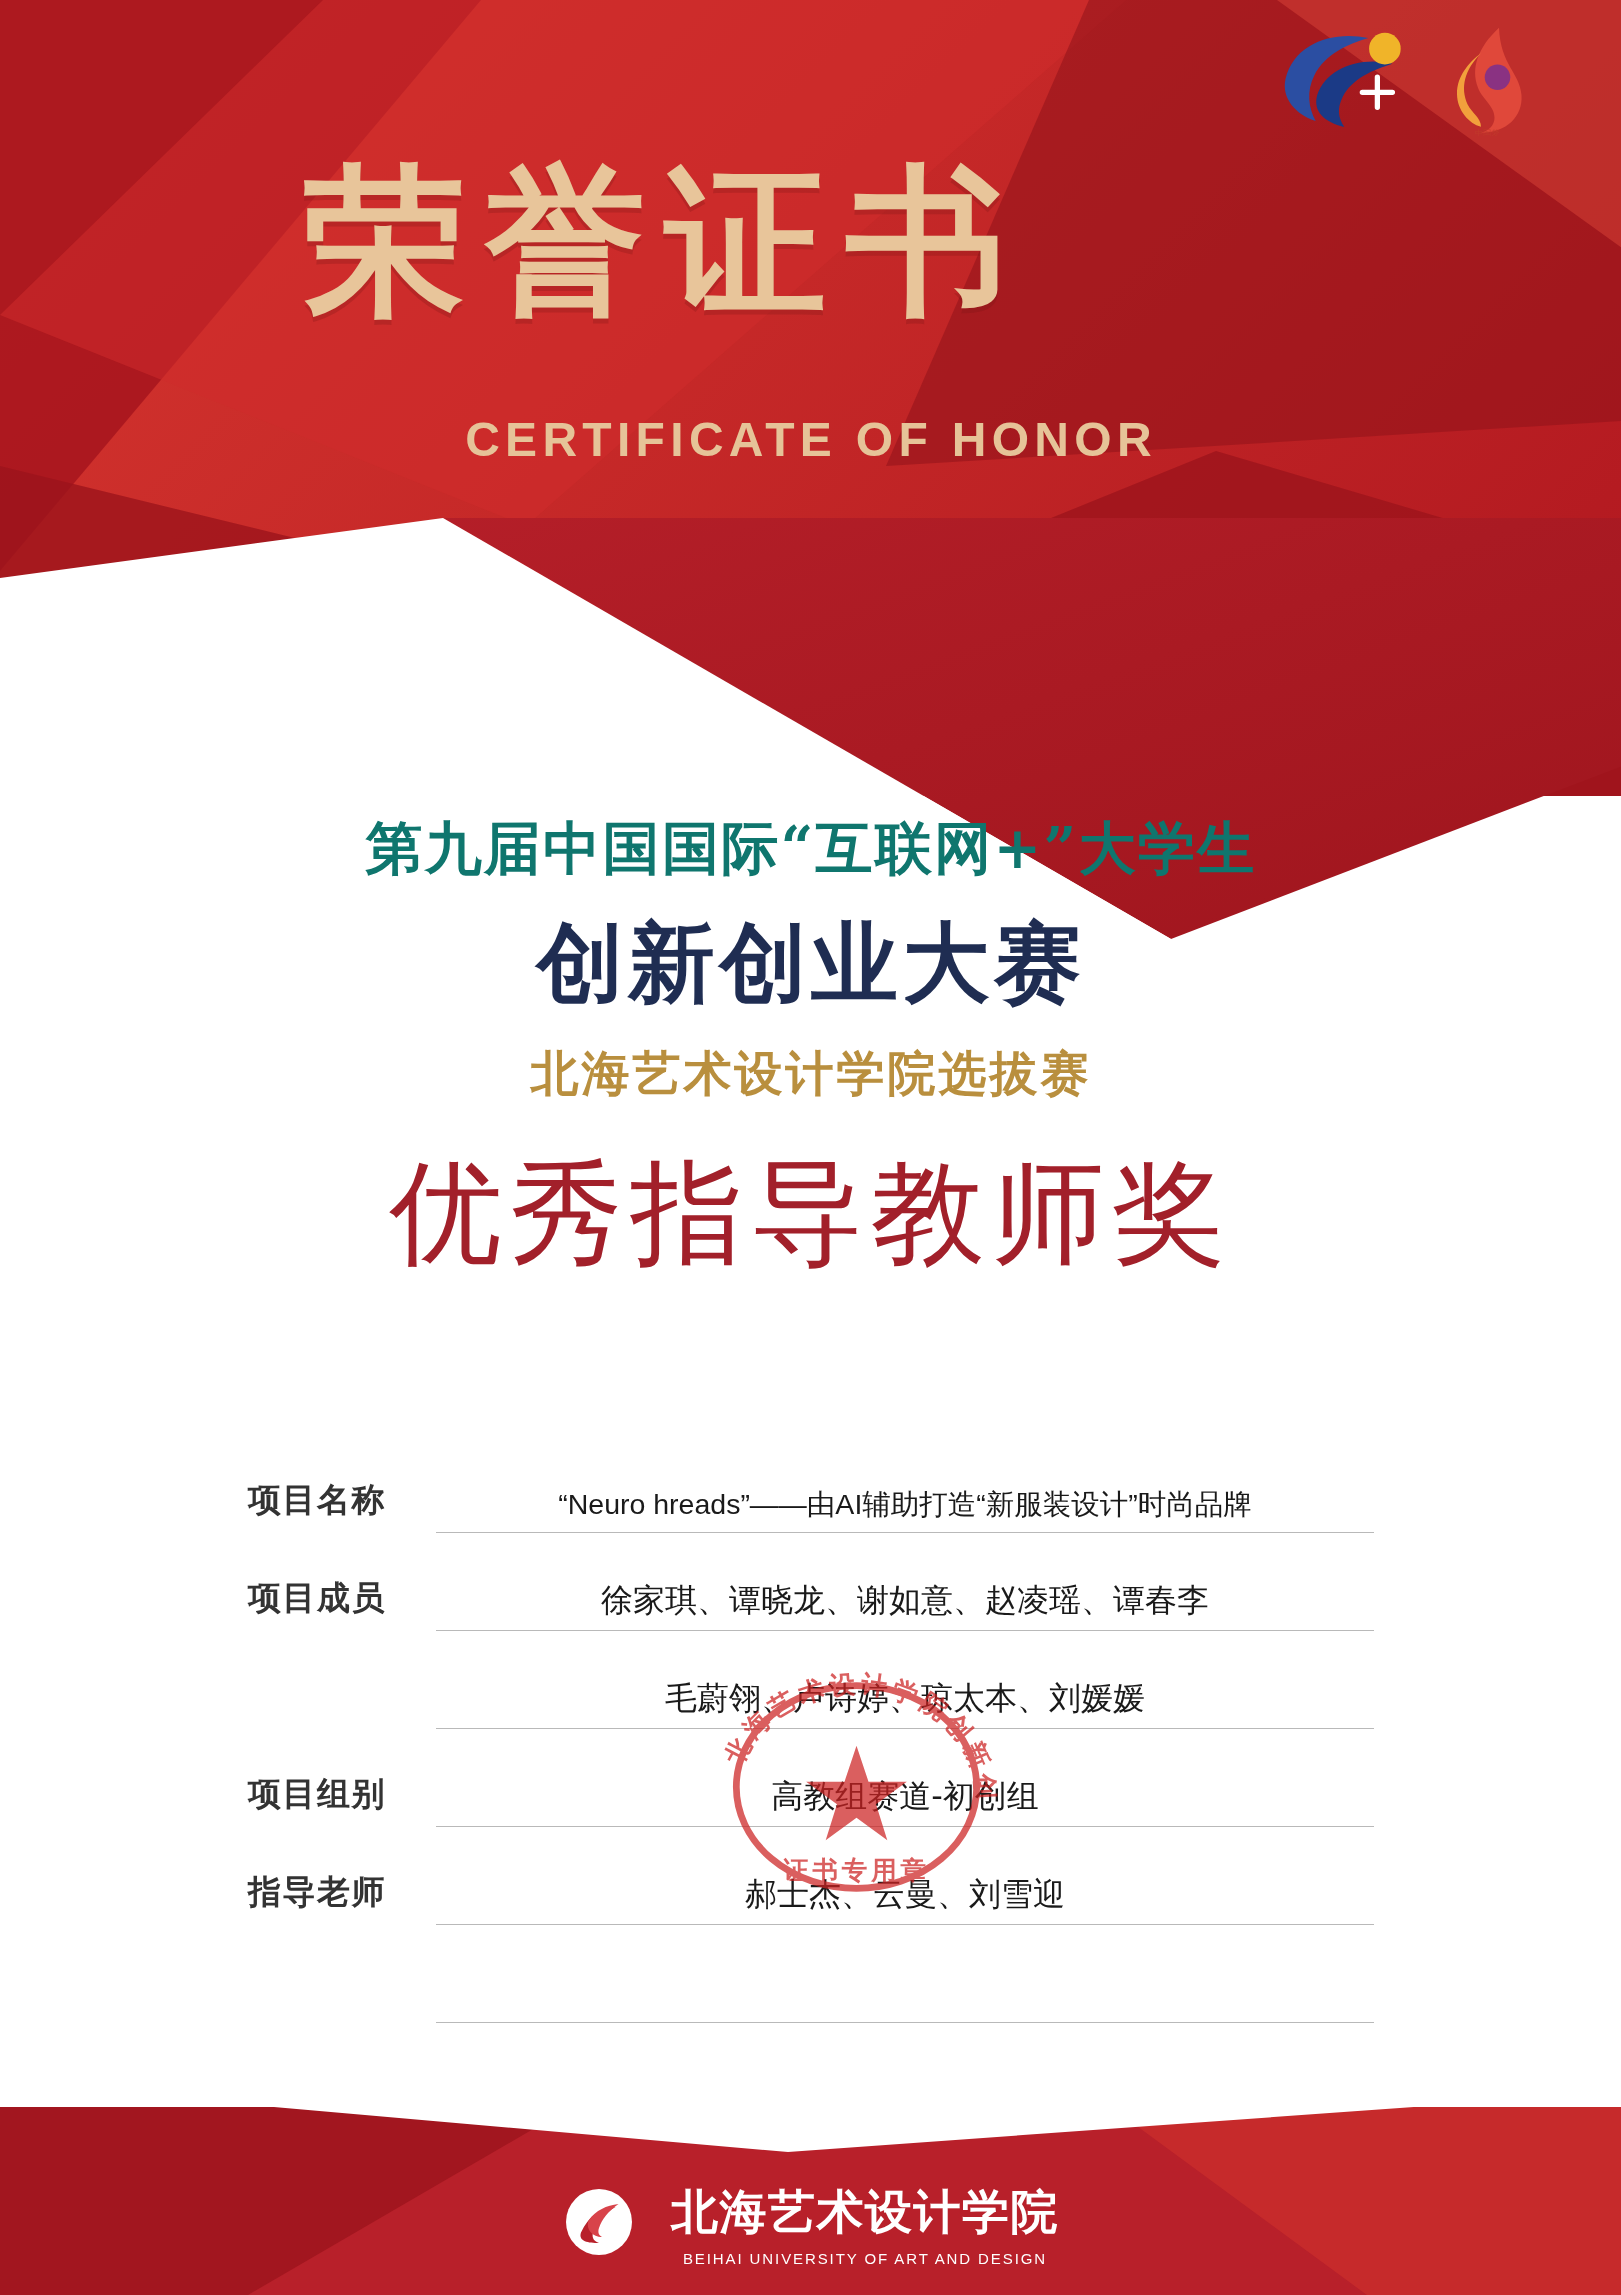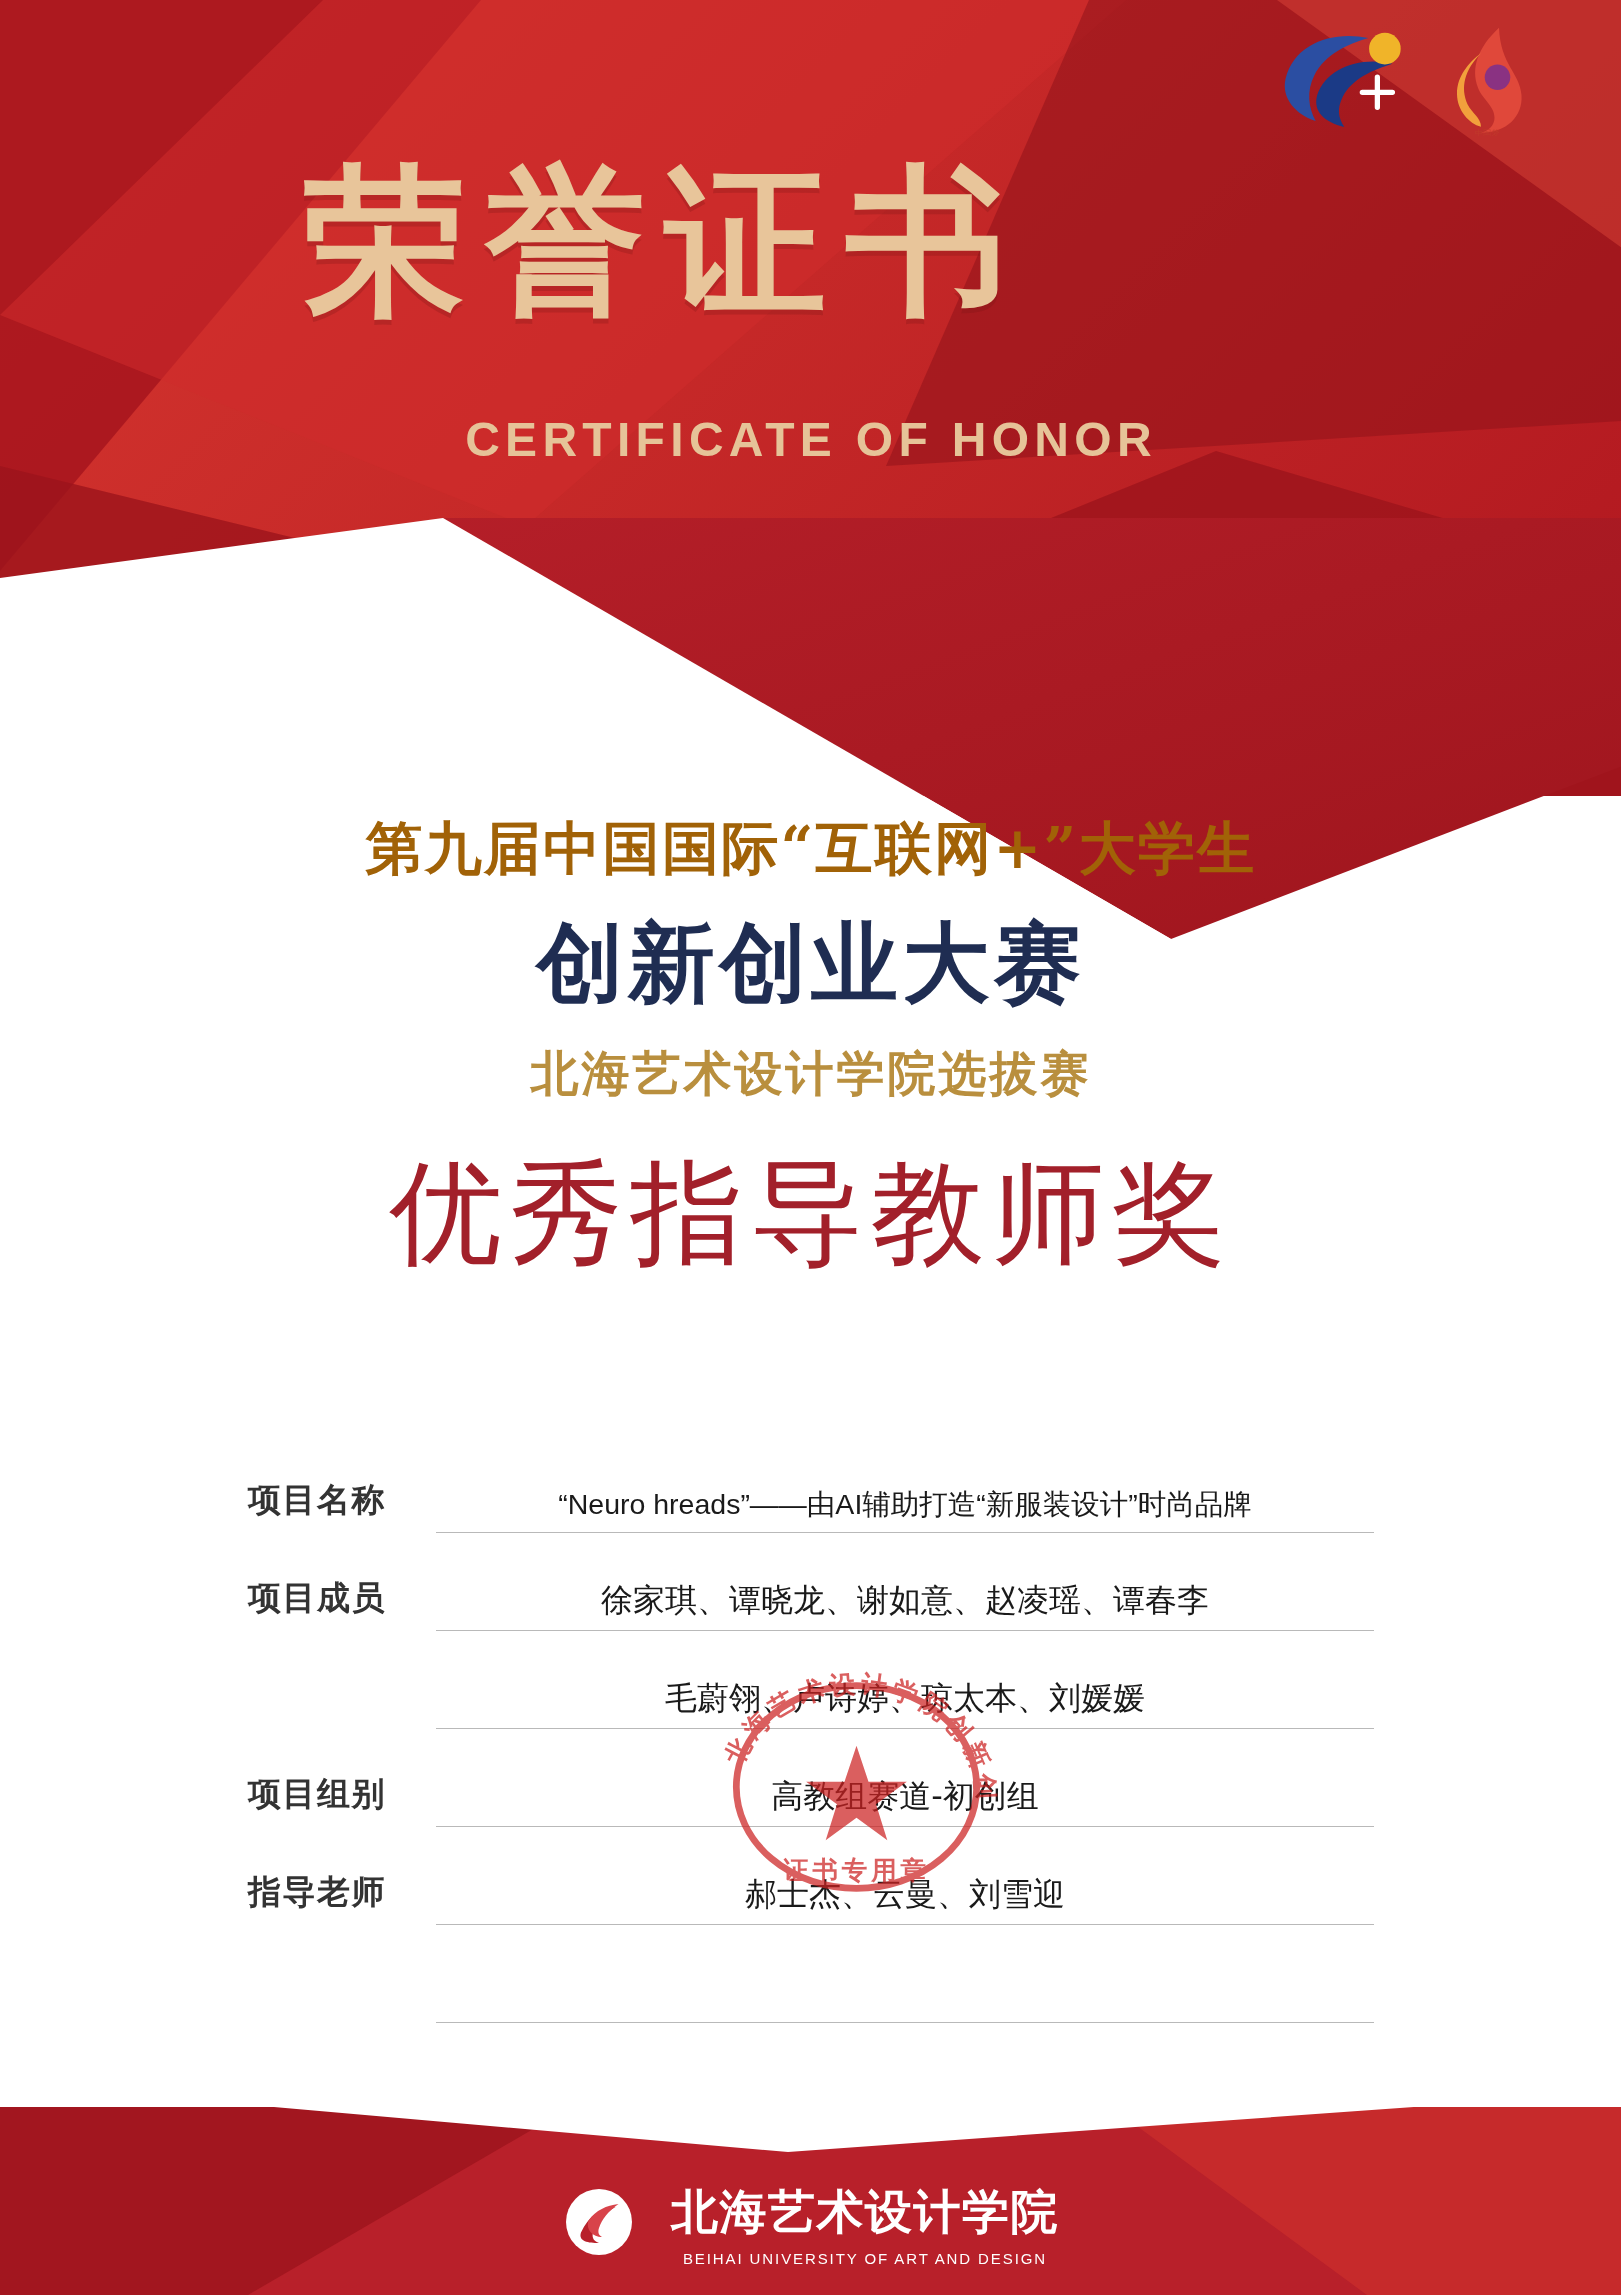--- a/index.html
+++ b/index.html
@@ -128,21 +128,21 @@
     left: 0; top: 796px;
     width: 1622px;
     z-index: 10;
     text-align: center;
   }
   .line1 {
     font-family: "DejaVu Serif", serif;
     font-weight: 700;
     font-size: 57px;
     letter-spacing: 2.3px;
-    color: #a16207;
+    color: #0f766e;
     margin-top: 15px;
   }
   .line2 {
     font-family: "DejaVu Serif", serif;
     font-weight: 700;
     font-size: 87px;
     letter-spacing: 4.5px;
     color: #1f2d52;
     margin-top: 16.5px;
   }

